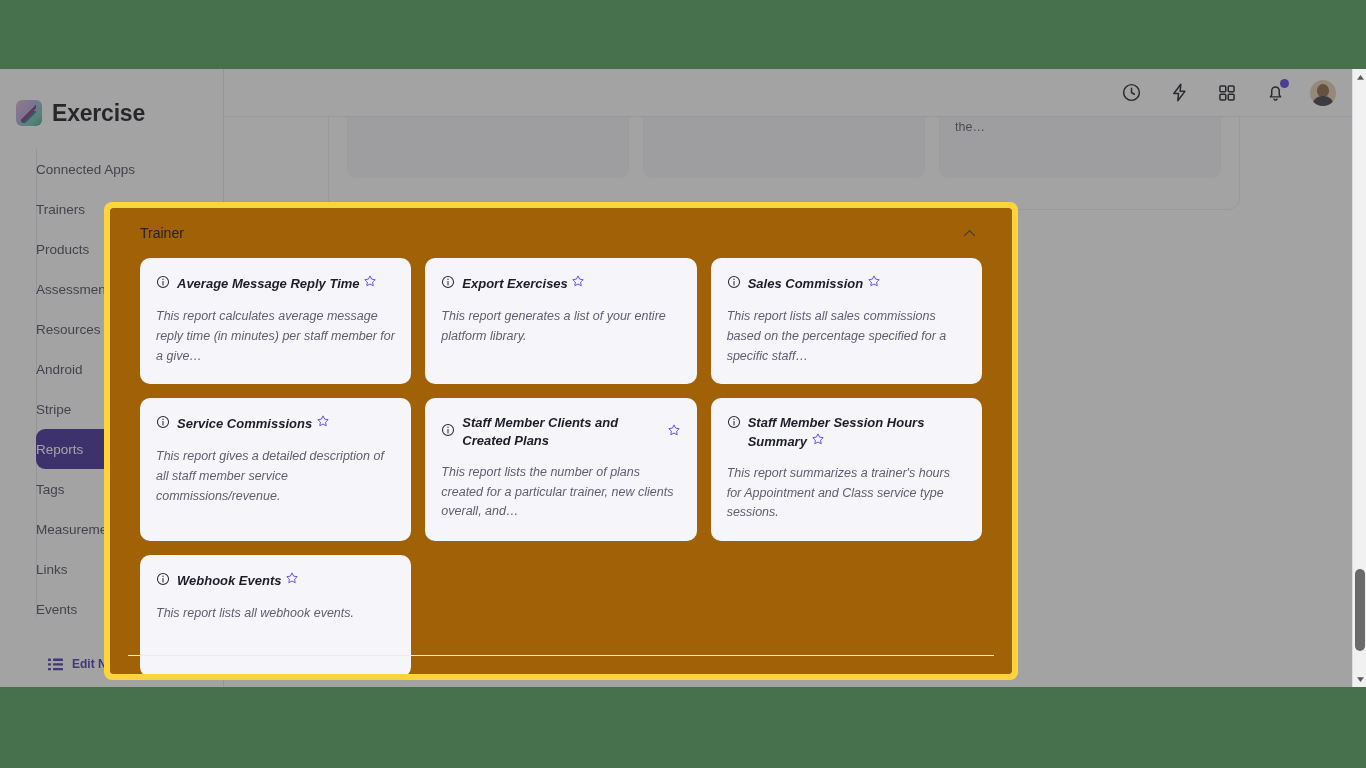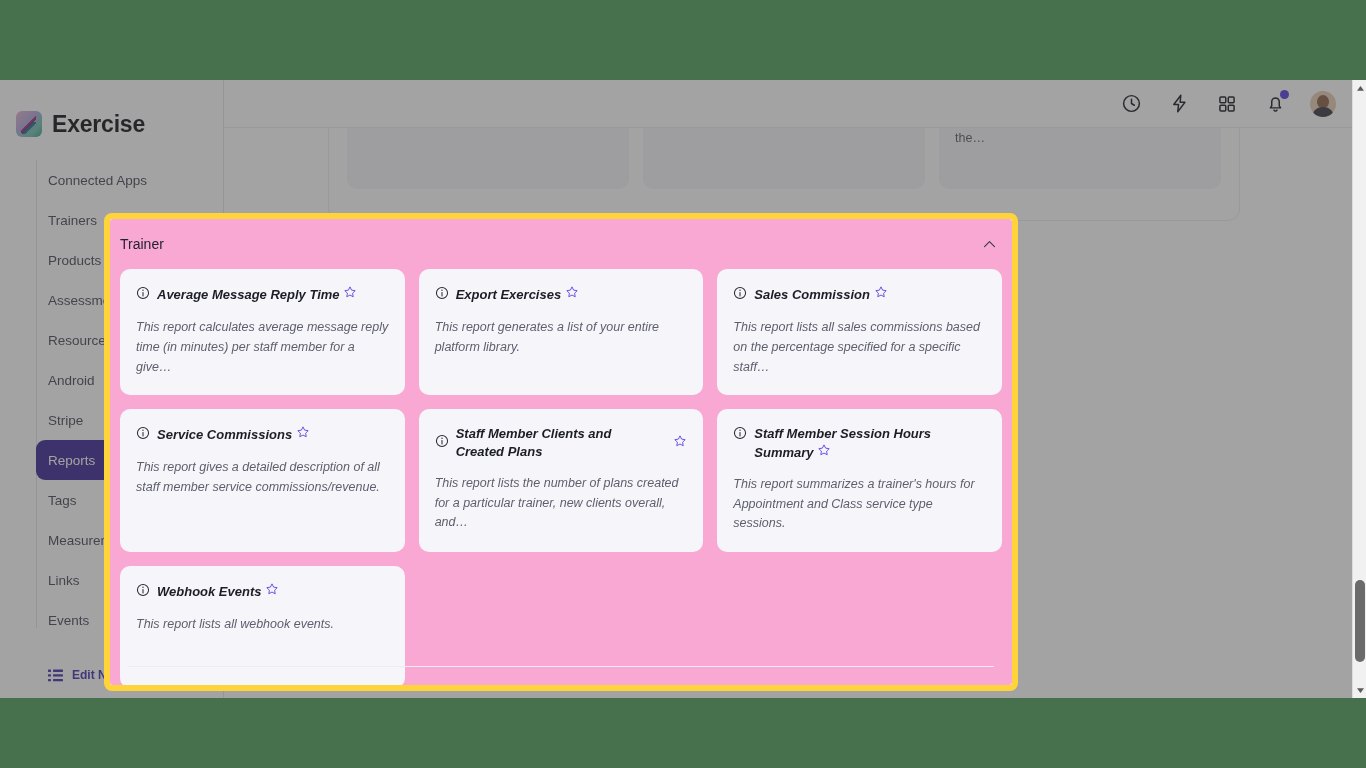--- a/index.html
+++ b/index.html
@@ -17,21 +17,21 @@
     position: relative;
     width: 1366px;
     height: 768px;
     background: #47704d;
   }
 
   
   #app-window {
     position: absolute;
     left: 0;
-    top: 80px;
+    top: 69px;
     width: 1366px;
     height: 618px;
     background: #ffffff;
     overflow: hidden;
   }
 
   
   #dim-veil {
     position: absolute;
     left: 0; top: 0;
@@ -101,21 +101,21 @@
     position: absolute;
     left: 36px; top: 0; bottom: 52px;
     width: 1px;
     background: #e4e4ea;
   }
   .nav-item {
     position: relative;
     height: 40px;
     display: flex;
     align-items: center;
-    padding-left: 12px;
+    padding-left: 0;
     margin-bottom: 0px;
     border-radius: 9px;
     font-size: 13.5px;
     color: #4b4b5c;
     cursor: pointer;
     white-space: nowrap;
   }
   .nav-item.active {
     background: #3f2a96;
     color: #ffffff;
@@ -243,24 +243,24 @@
     width: 914px;
     height: 478px;
     border: 6px solid #ffd43b;
     border-radius: 8px;
     background: #ffffff;
     z-index: 70;
   }
   #trainer-section {
     width: 100%;
     height: 100%;
-    background: #f9a8d4;
+    background: #a16207;
     border-radius: 3px;
     overflow: hidden;
-    padding: 0 10px;
+    padding: 0 30px;
   }
   .section-head {
     height: 50px;
     display: flex;
     align-items: center;
     justify-content: space-between;
     border-bottom: 0;
   }
   .section-title {
     font-size: 14px;

